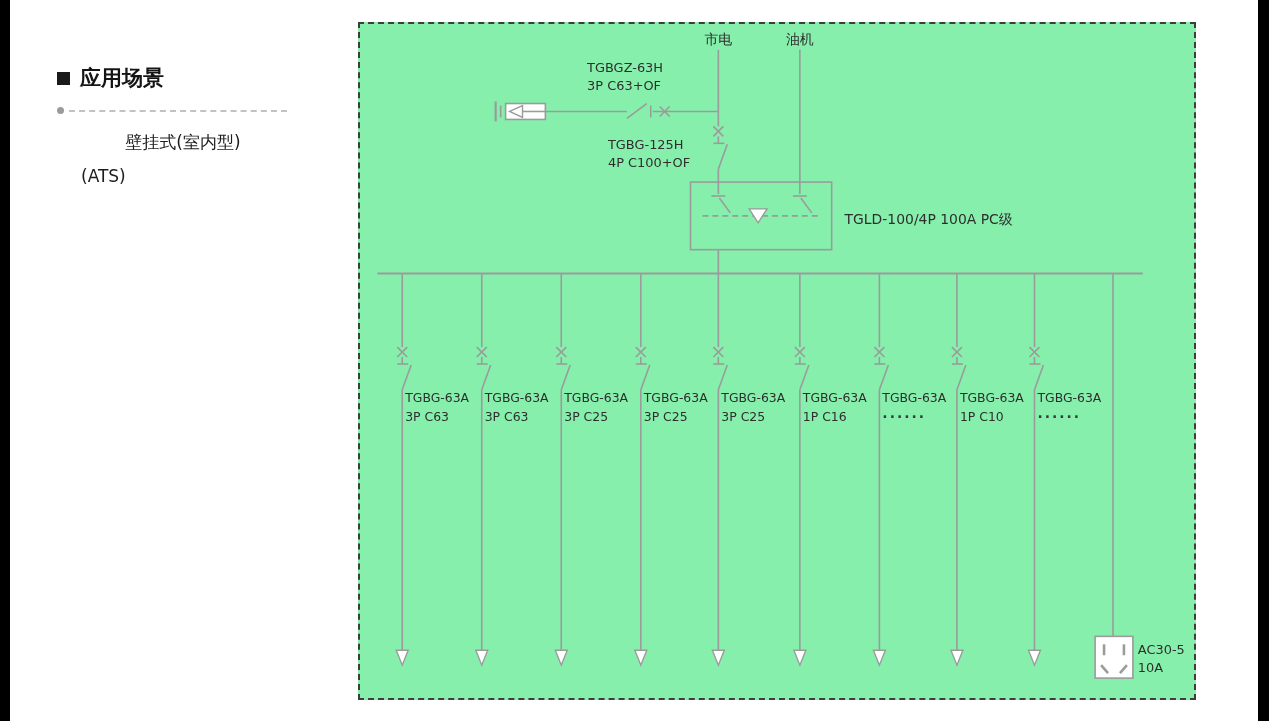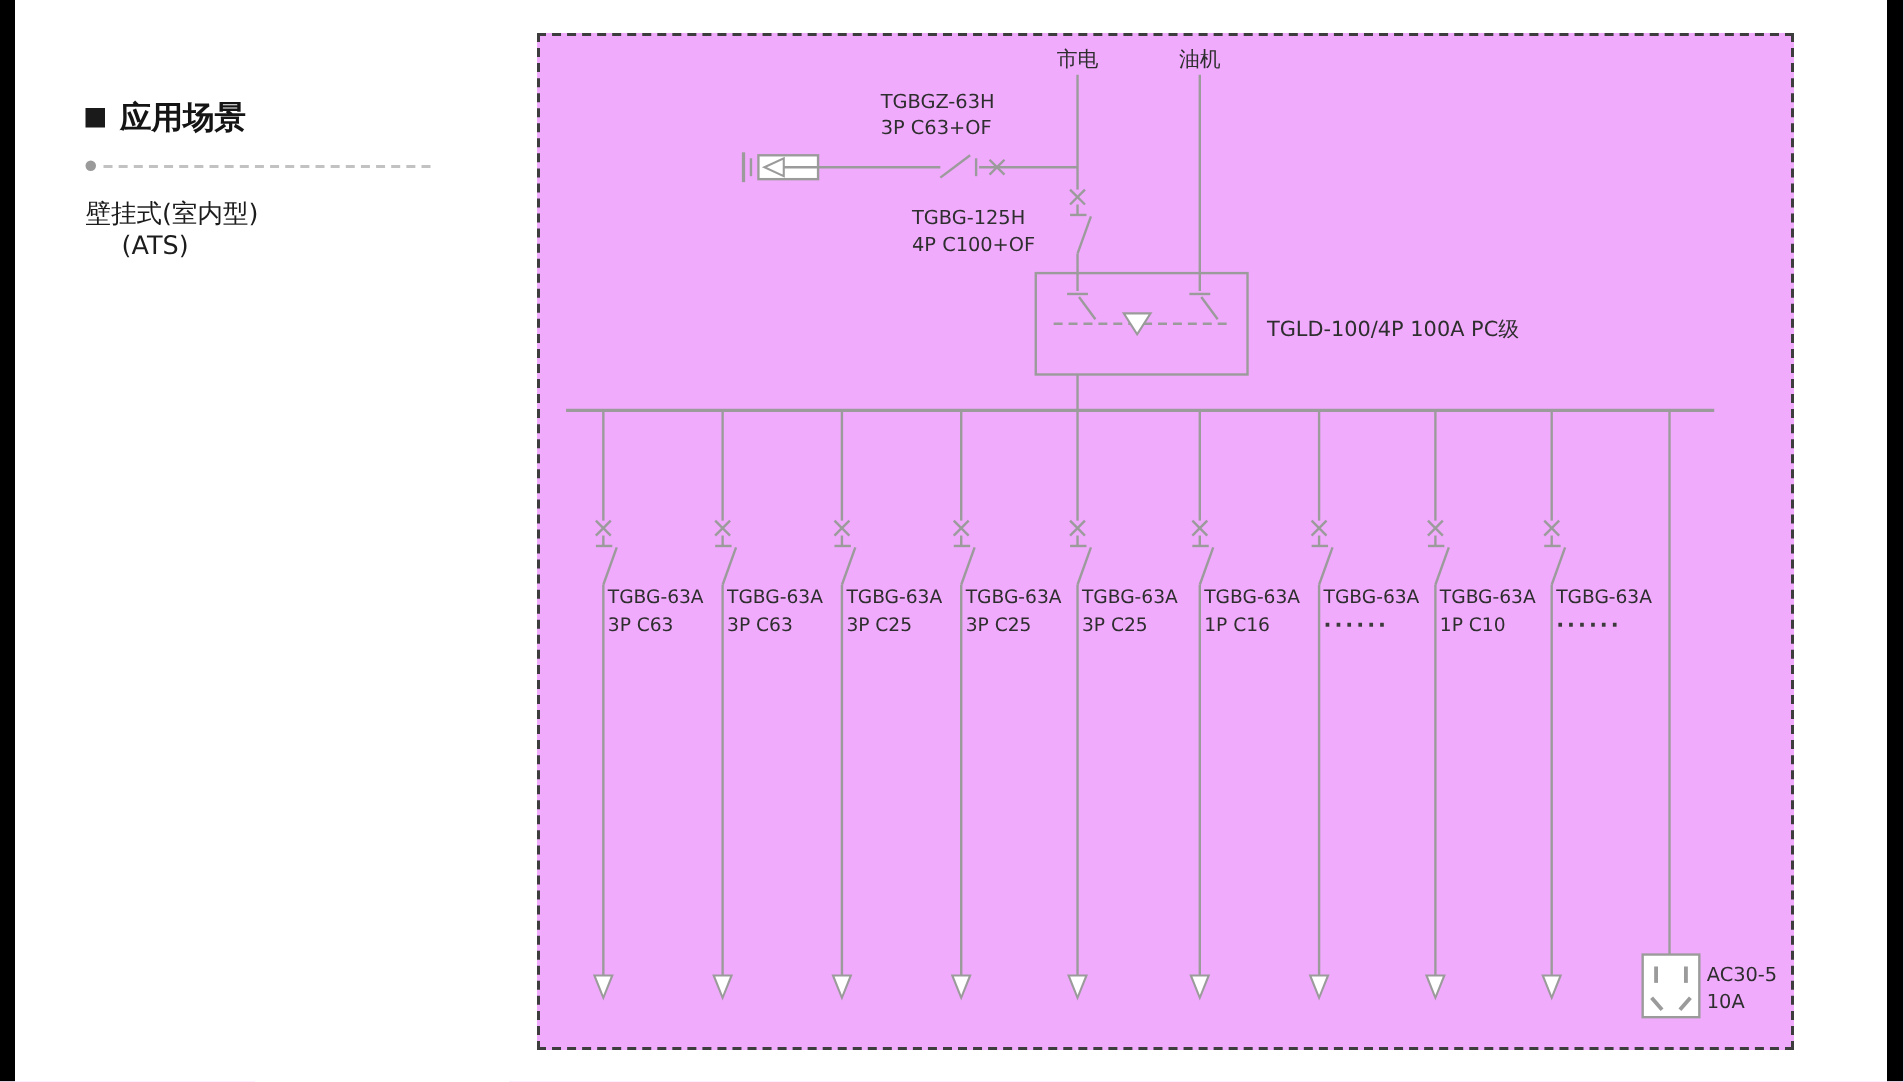--- a/index.html
+++ b/index.html
@@ -9,25 +9,25 @@
   .edge.left  { left:0; width:10px; }
   .edge.right { right:0; width:11px; }
 
   .sidebar { position:absolute; left:57px; top:64px; width:252px; }
   .title-row { display:flex; align-items:center; font-size:21px; font-weight:bold; color:#141414; }
   .bullet { width:13px; height:13px; background:#1a1a1a; margin-right:10px; flex:0 0 auto; }
   .sep { display:flex; align-items:center; margin-top:15px; width:230px; }
   .dot { width:7px; height:7px; border-radius:50%; background:#9a9a9a; flex:0 0 auto; }
   .dashline { flex:1; border-top:2px dashed #c2c2c2; margin-left:5px; }
   .pline { font-size:17px; color:#1c1c1c; }
-  .p0 { margin-top:17px; }
+  .p0 { margin-top:17px;text-align:center; }
   .p1 { margin-top:12px; padding-left:10px; }
-  .p2 { margin-top:0; padding-left:24px; }
-
-  .diagram { position:absolute; left:358px; top:22px; width:838px; height:678px; border:2px dashed #3d3d3d; background:#f0abfc; }
+  .p2 { margin-top:12px; padding-left:24px; }
+
+  .diagram { position:absolute; left:358px; top:22px; width:838px; height:678px; border:2px dashed #3d3d3d; background:#86efac; }
   .diagram svg { display:block; width:100%; height:100%; }
 
   .w    { stroke:#9b9b9b; stroke-width:1.6; fill:none; }
   .w2   { stroke:#9b9b9b; stroke-width:2.2; fill:none; }
   .wthk { stroke:#9b9b9b; stroke-width:2.6; fill:none; }
   .dashw { stroke:#9b9b9b; stroke-width:1.6; fill:none; stroke-dasharray:6 4; }
   .boxw { stroke:#9b9b9b; stroke-width:1.6; fill:#ffffff; }
   .arrowhead { stroke:#9b9b9b; stroke-width:1.4; fill:#ffffff; }
   .diagram text { font-family:"DejaVu Sans", sans-serif; font-size:12.5px; fill:#2e2e2e; }
   .diagram text.t14 { font-size:14px; }

